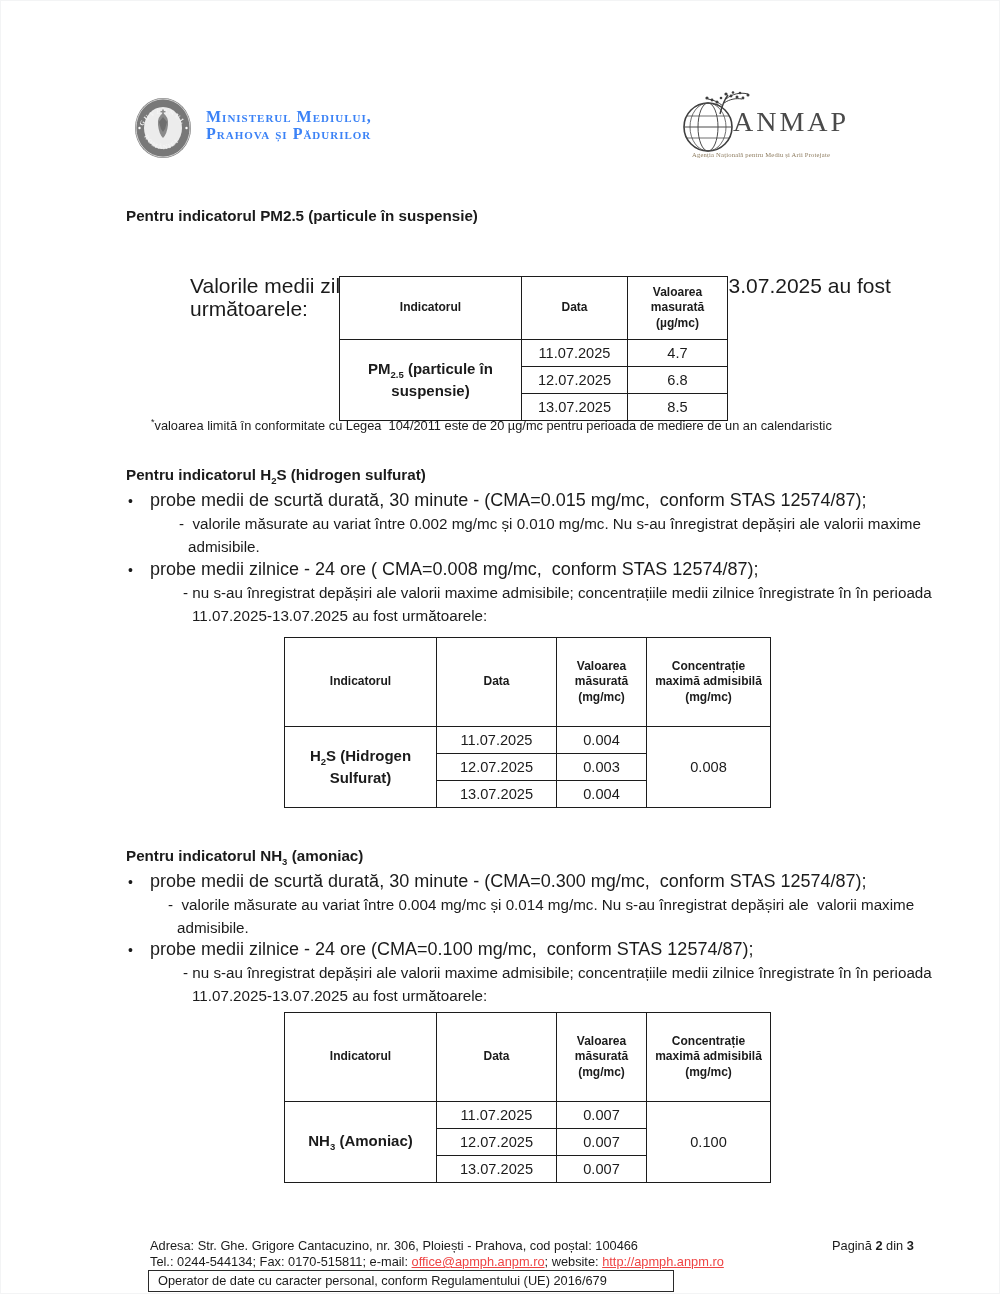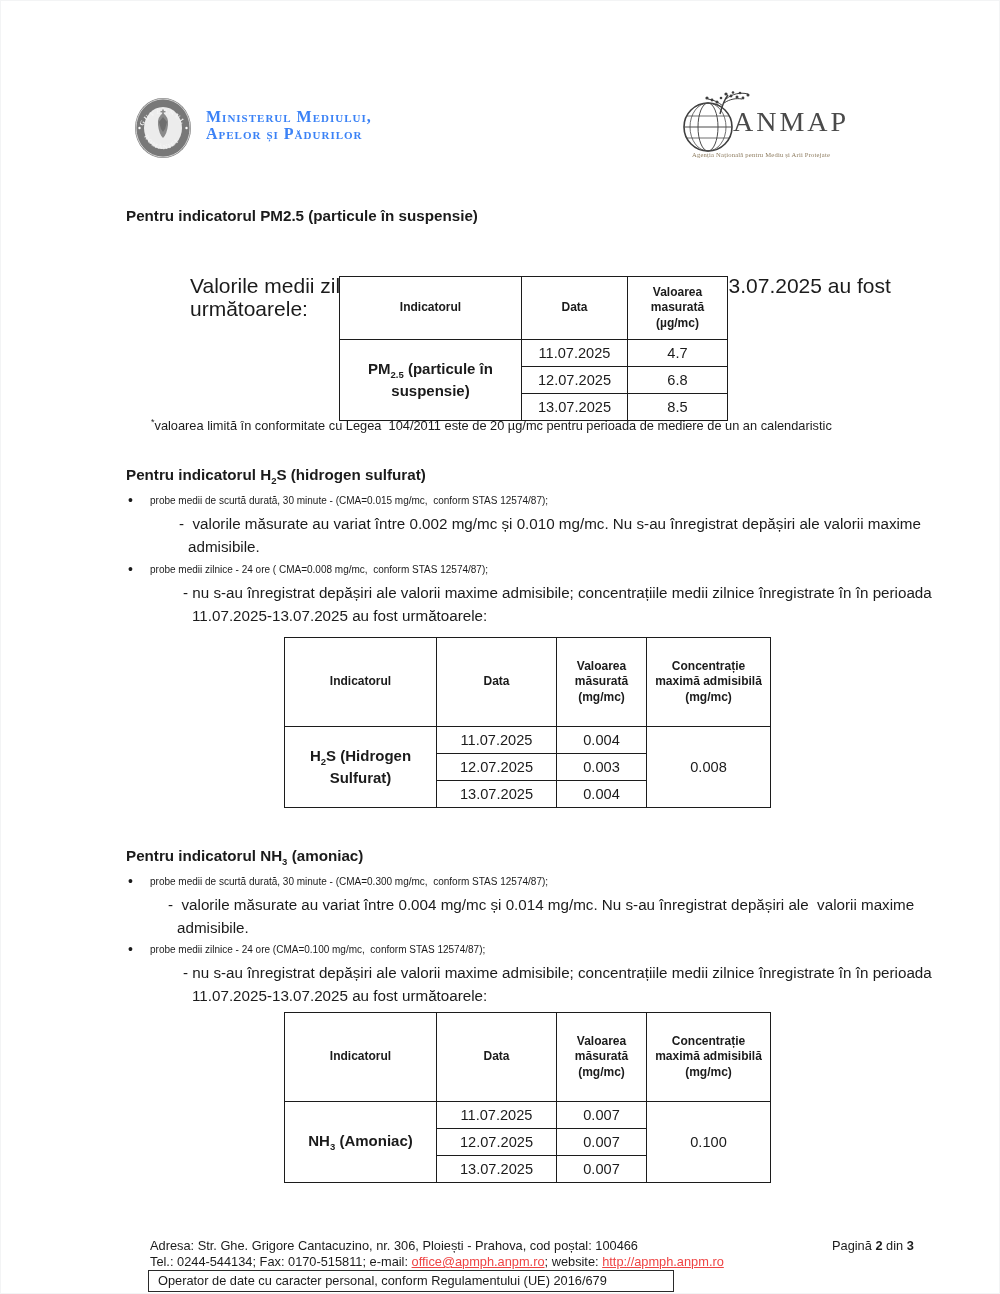--- a/index.html
+++ b/index.html
@@ -17,21 +17,21 @@
   .anmap-word{
     font-family:"Liberation Serif",serif;font-size:28px;letter-spacing:3px;color:#4a4a4a;
   }
   .anmap-sub{
     font-family:"Liberation Serif",serif;font-size:6.6px;color:#8d7b5e;
     width:150px;text-align:center;letter-spacing:0.2px;
   }
   
   .h-sec{font-size:15.2px;font-weight:bold;white-space:pre-wrap;}
   .txt{font-size:21px;white-space:pre-wrap;line-height:23px;margin-top:45px;}
-  .bullet{display:flex;font-size:10px;line-height:23px;width:820px;}
+  .bullet{display:flex;font-size:18px;line-height:23px;width:820px;}
   .b-dot{width:22px;flex:0 0 22px;text-align:left;}
   .b-dot::before{content:"\2022";font-size:14px;}
   .b-body{white-space:pre-wrap;}
   .sub-item{
     font-size:15.2px;line-height:23px;white-space:pre-wrap;
     width:756px;padding-left:9px;text-indent:-9px;
   }
   .note{font-size:12.8px;white-space:pre-wrap;}
   .note sup{font-size:9px;}
   sub.sb{font-size:9.5px;}
@@ -79,21 +79,21 @@
       <path d="M30 22 l4 5 -2 7 -2 3 -2 -3 -2 -7 Z" fill="#6e6e6e"></path>
       <rect x="29.2" y="14.5" width="1.6" height="5" fill="#8a8a8a"></rect>
       <rect x="27.5" y="16" width="5" height="1.4" fill="#8a8a8a"></rect>
       <circle cx="6.5" cy="33" r="1.2" fill="#ffffff"></circle>
       <circle cx="53.5" cy="33" r="1.2" fill="#ffffff"></circle>
     </svg>
   </div>
 
   <div class="abs ministry-text" style="left:206px;top:108px;">
     <div>Ministerul Mediului,</div>
-    <div>Apelor și Pădurilor</div>
+    <div>Prahova și Pădurilor</div>
   </div>
 
   <div class="abs" style="left:674px;top:90px;">
     <svg width="105" height="64" viewBox="0 0 105 64">
       <circle cx="34" cy="37" r="24" fill="none" stroke="#3f3f3f" stroke-width="1.6"></circle>
       <ellipse cx="34" cy="37" rx="10" ry="24" fill="none" stroke="#4a4a4a" stroke-width="1"></ellipse>
       <ellipse cx="34" cy="37" rx="18" ry="24" fill="none" stroke="#4a4a4a" stroke-width="0.8"></ellipse>
       <path d="M10 37 H58" stroke="#4a4a4a" stroke-width="1"></path>
       <path d="M12.5 26 H55" stroke="#4a4a4a" stroke-width="0.8"></path>
       <path d="M12.5 48 H55" stroke="#4a4a4a" stroke-width="0.8"></path>

